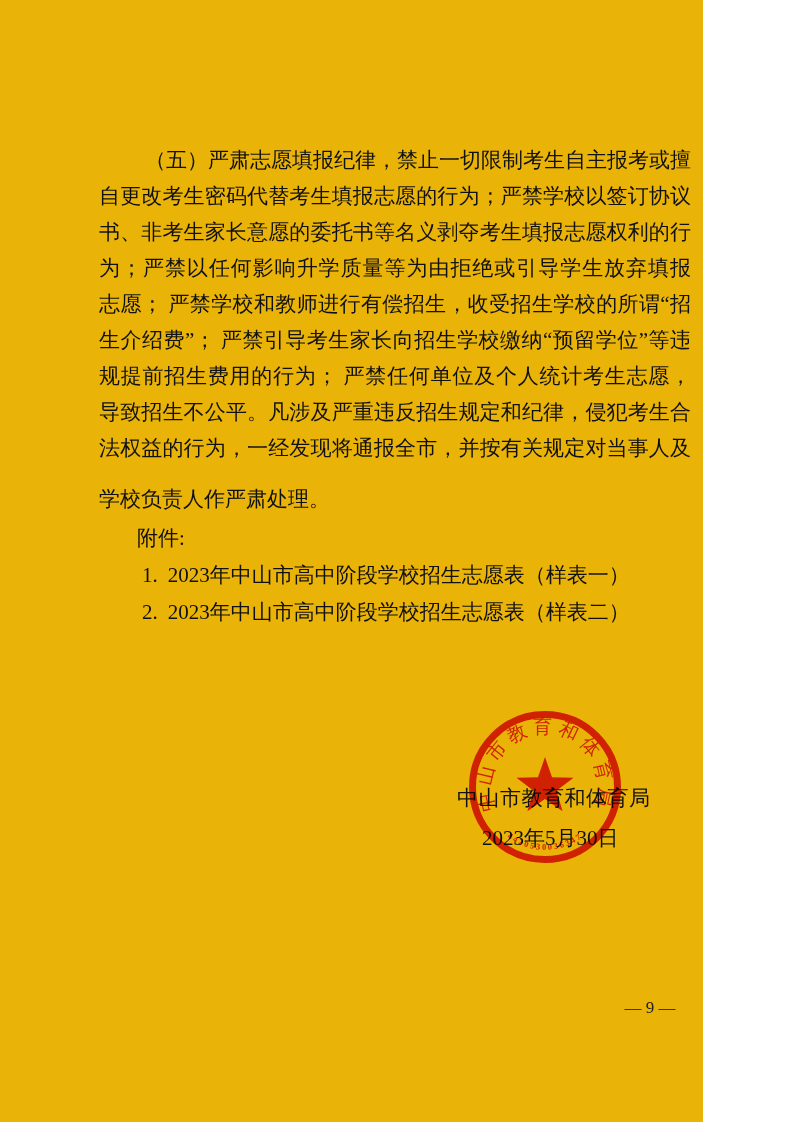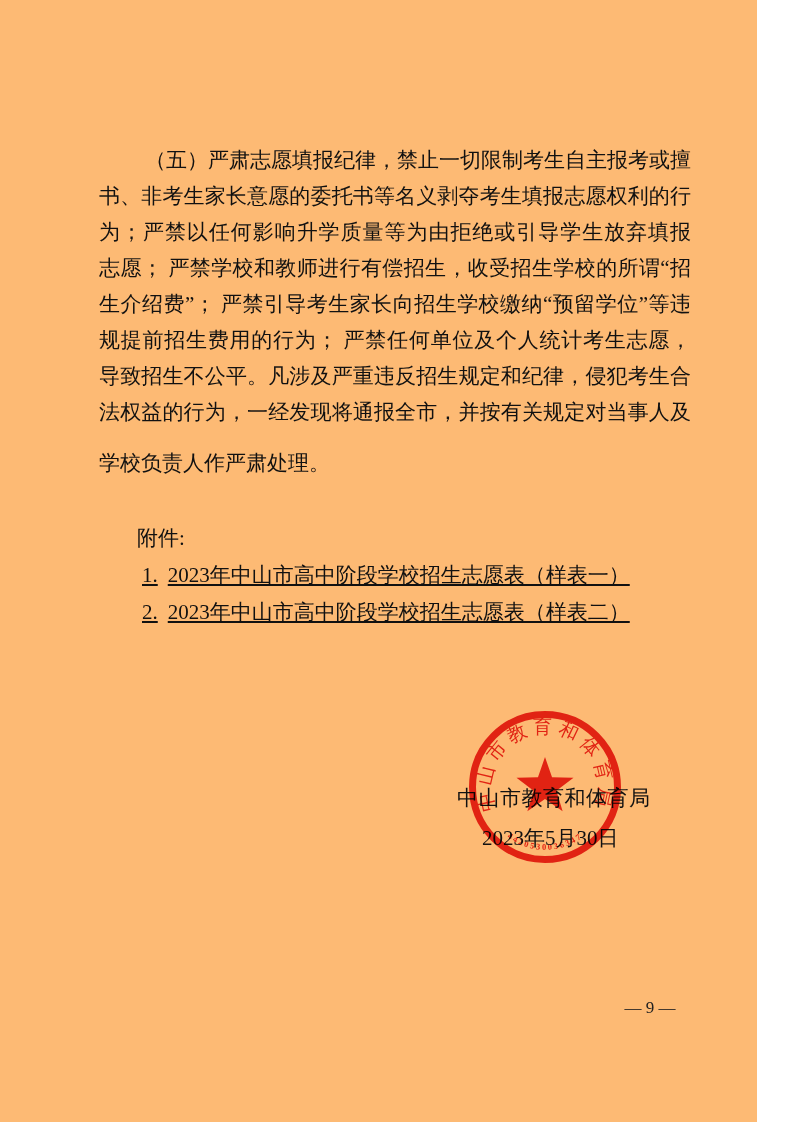--- a/index.html
+++ b/index.html
@@ -1,19 +1,19 @@
 <!DOCTYPE html>
 <html><head>
 <meta charset="utf-8">
 <style>
   html,body{margin:0;padding:0;background:#ffffff;}
   .page{
     position:relative;
-    width:757px;height:1122px;
-    background:#fdba74;
+    width:703px;height:1122px;
+    background:#eab308;
     overflow:hidden;
     font-family:"Liberation Serif","DejaVu Serif",serif;
     color:#111111;
   }
   
   .body-text{
     position:absolute;left:99px;top:142px;width:592px;
     font-size:21px;line-height:36px;
   }
   .bline{
@@ -22,21 +22,21 @@
     text-align-last:justify;
   }
   .bline.first{ text-indent:46px; }
   .bline.last{ text-align-last:left;margin-top:15px; }
   
   .attachments{
     position:absolute;left:99px;top:520px;width:600px;
     font-size:21px;line-height:37px;
   }
   .att-label{ padding-left:38px; }
-  .att-item{ padding-left:43px; white-space:nowrap;text-decoration:underline; }
+  .att-item{ padding-left:43px; white-space:nowrap; }
   .att-item .num{ margin-right:10px; }
   
   .sig-org{
     position:absolute;left:457px;top:780px;
     font-size:21px;line-height:36px;letter-spacing:0.5px;white-space:nowrap;
   }
   .sig-date{
     position:absolute;left:482px;top:820px;
     font-size:21px;line-height:36px;white-space:nowrap;
   }
@@ -53,20 +53,21 @@
     text-align:center;font-size:17px;color:#222;white-space:nowrap;
   }
 </style>
 </head>
 <body>
 
 <div class="page">
 
   <div class="body-text">
     <div class="bline first">（五）严肃志愿填报纪律，禁止一切限制考生自主报考或擅</div>
+    <div class="bline">自更改考生密码代替考生填报志愿的行为；严禁学校以签订协议</div>
     <div class="bline">书、非考生家长意愿的委托书等名义剥夺考生填报志愿权利的行</div>
     <div class="bline">为；严禁以任何影响升学质量等为由拒绝或引导学生放弃填报</div>
     <div class="bline">志愿； 严禁学校和教师进行有偿招生，收受招生学校的所谓“招</div>
     <div class="bline">生介绍费”； 严禁引导考生家长向招生学校缴纳“预留学位”等违</div>
     <div class="bline">规提前招生费用的行为； 严禁任何单位及个人统计考生志愿，</div>
     <div class="bline">导致招生不公平。凡涉及严重违反招生规定和纪律，侵犯考生合</div>
     <div class="bline">法权益的行为，一经发现将通报全市，并按有关规定对当事人及</div>
     <div class="bline last">学校负责人作严肃处理。</div>
   </div>
 

